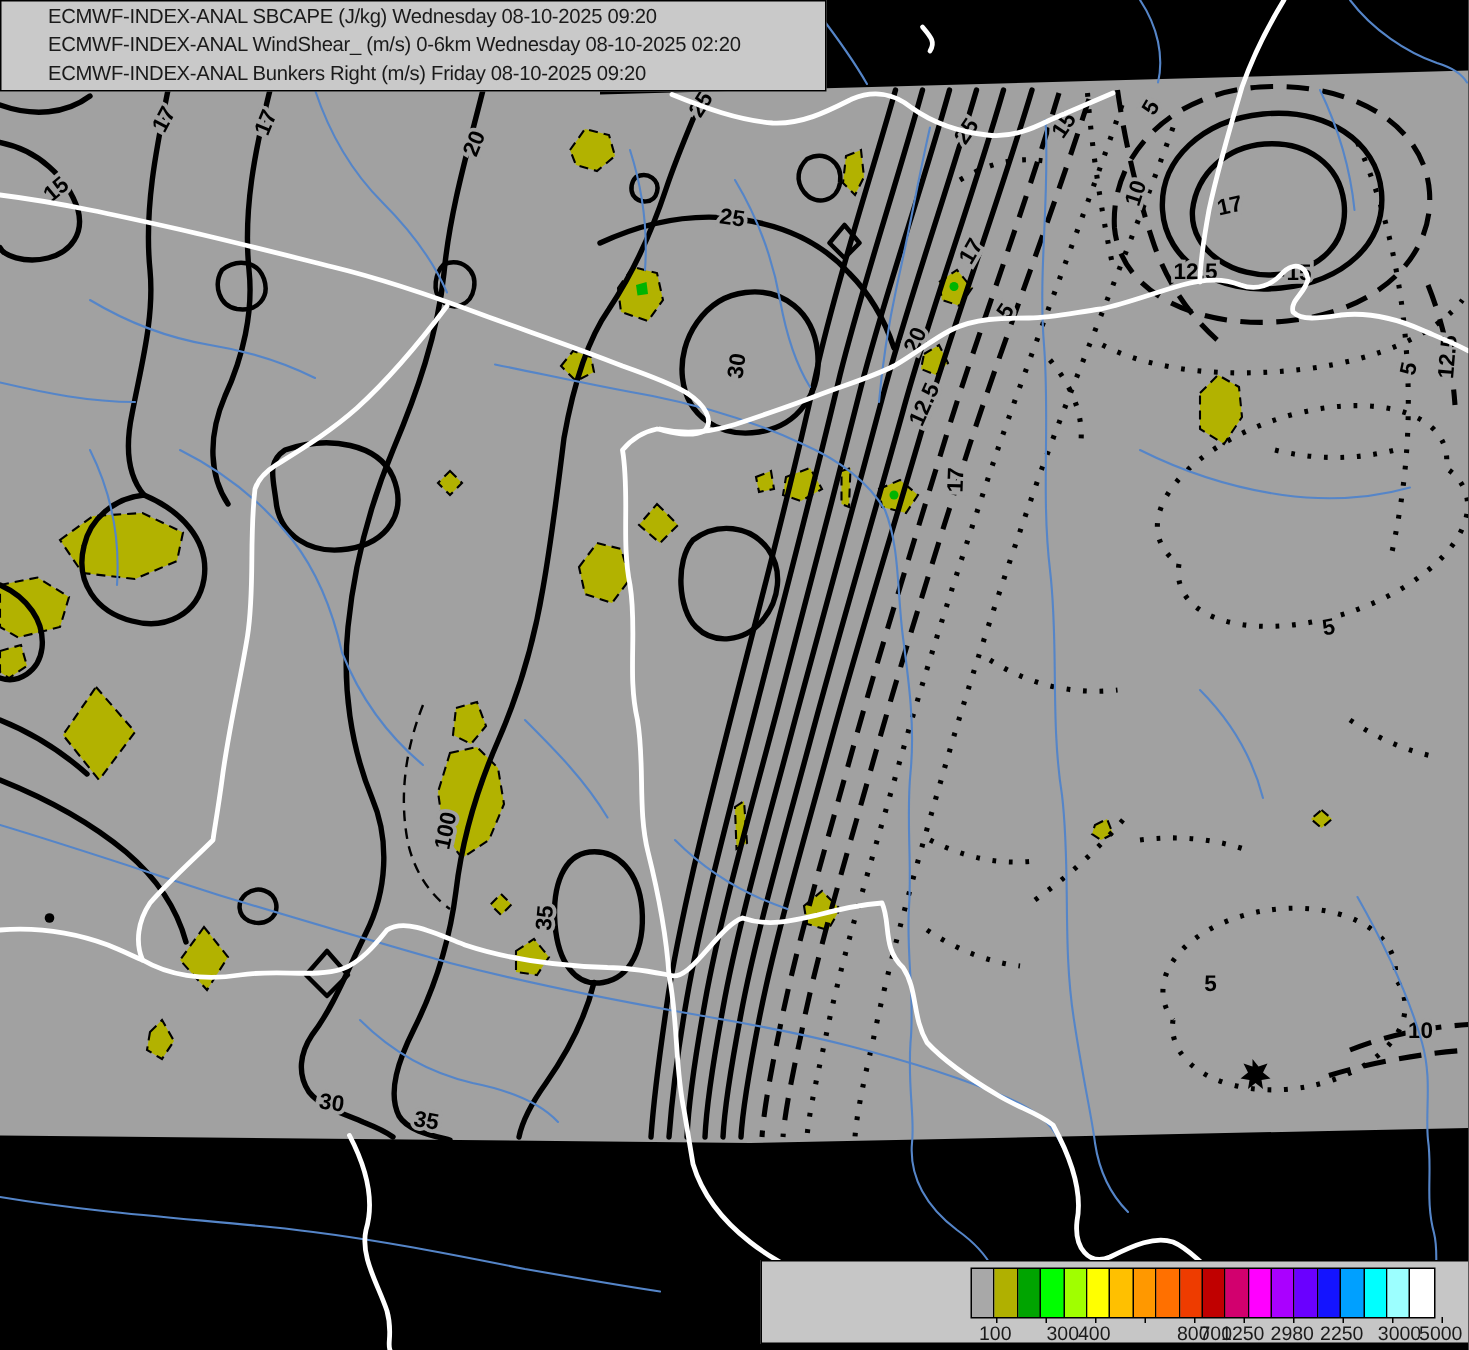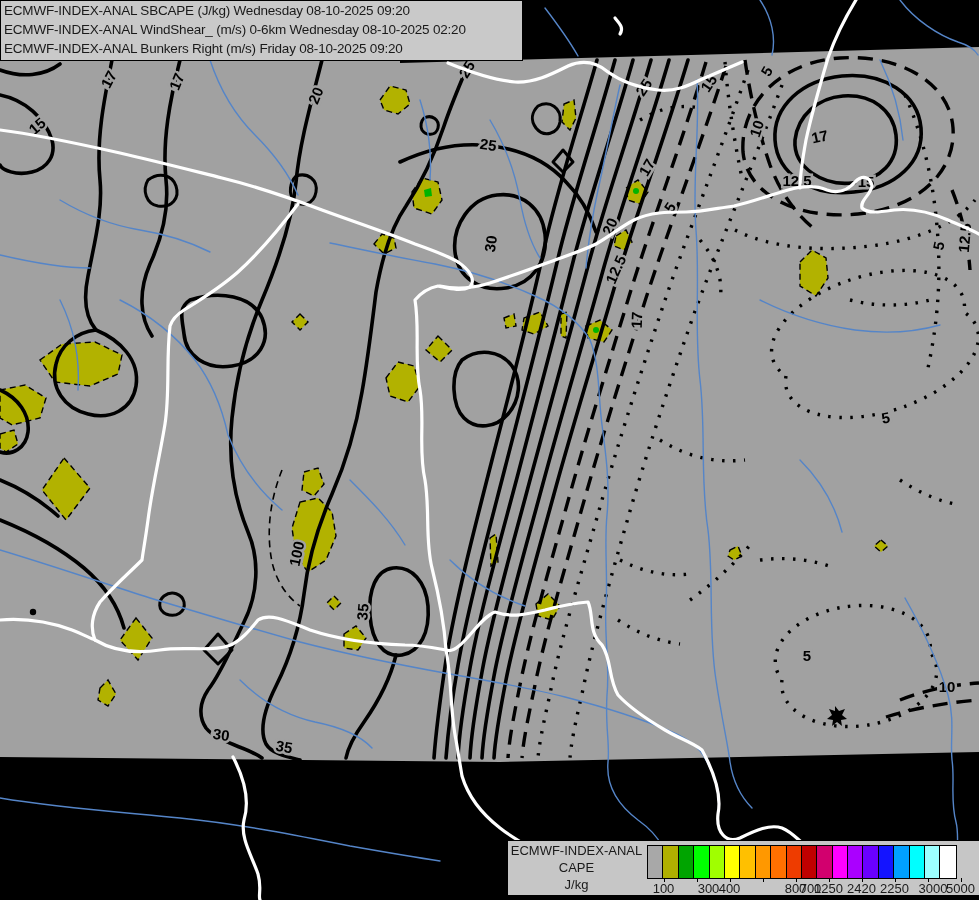--- a/index.html
+++ b/index.html
@@ -1,21 +1,21 @@
 <!DOCTYPE html>
 <html><head>
 <meta charset="utf-8">
 <style>
   html,body{margin:0;padding:0;background:#000;}
   #stage{position:relative;width:979px;height:900px;overflow:hidden;background:#a1a1a1;
          font-family:"Liberation Sans",sans-serif;}
   #mapsvg{position:absolute;left:0;top:0;}
   
   #titlebox{position:absolute;left:0;top:0;width:521px;height:59px;background:#c9c9c9;
-            border:1px solid #000;z-index:5;}
+            border:1px solid #000;z-index:5;padding-left:28px;}
   .titleline{height:19px;line-height:19px;padding-left:3px;font-size:13.5px;color:#1a1a1a;
              white-space:nowrap;letter-spacing:-0.2px;}
   
   #legend{position:absolute;left:507px;top:840px;width:471px;height:54px;background:#c6c6c6;
           border:1px solid #000;z-index:5;}
   #legend-textcol{position:absolute;left:0;top:1px;width:137px;text-align:center;
                   font-size:13px;color:#1a1a1a;line-height:17px;}
   #legend-cells{position:absolute;left:139px;top:4px;height:32px;display:flex;
                 border:1px solid #000;}
   .cell{width:15.4px;height:32px;border-right:1px solid #000;box-sizing:border-box;}
@@ -229,25 +229,20 @@
   </g>
 </svg>
 
 <div id="titlebox">
   <div class="titleline">ECMWF-INDEX-ANAL SBCAPE (J/kg) Wednesday 08-10-2025 09:20</div>
   <div class="titleline">ECMWF-INDEX-ANAL WindShear_ (m/s) 0-6km Wednesday 08-10-2025 02:20</div>
   <div class="titleline">ECMWF-INDEX-ANAL Bunkers Right (m/s) Friday 08-10-2025 09:20</div>
 </div>
 
 <div id="legend">
-  <div id="legend-textcol">
-    <div>ECMWF-INDEX-ANAL</div>
-    <div>CAPE</div>
-    <div>J/kg</div>
-  </div>
   <div id="legend-cells">
         <div class="cell" style="background: rgb(168, 168, 168);"></div>
         <div class="cell" style="background: rgb(176, 176, 0);"></div>
         <div class="cell" style="background: rgb(0, 164, 0);"></div>
         <div class="cell" style="background: rgb(0, 255, 0);"></div>
         <div class="cell" style="background: rgb(160, 255, 0);"></div>
         <div class="cell" style="background: rgb(255, 255, 0);"></div>
         <div class="cell" style="background: rgb(255, 192, 0);"></div>
         <div class="cell" style="background: rgb(255, 152, 0);"></div>
         <div class="cell" style="background: rgb(255, 112, 0);"></div>
@@ -270,21 +265,21 @@
         <div class="ticklabel" style="left: 49.5px; margin-left: 12px;">300</div>
         <div class="tick" style="left: 82.5px;"></div>
         <div class="ticklabel" style="left: 82.5px;">400</div>
         <div class="tick" style="left: 115.5px;"></div>
         <div class="ticklabel" style="left: 115.5px; margin-left: 48px;">700</div>
         <div class="tick" style="left: 148.5px;"></div>
         <div class="ticklabel" style="left: 148.5px;">800</div>
         <div class="tick" style="left: 181.5px;"></div>
         <div class="ticklabel" style="left: 181.5px;">1250</div>
         <div class="tick" style="left: 214.5px;"></div>
-        <div class="ticklabel" style="left: 214.5px;">2420</div>
+        <div class="ticklabel" style="left: 214.5px;">2980</div>
         <div class="tick" style="left: 247.5px;"></div>
         <div class="ticklabel" style="left: 247.5px;">2250</div>
         <div class="tick" style="left: 280.5px;"></div>
         <div class="ticklabel" style="left: 286px;">3000</div>
         <div class="tick" style="left: 313.5px;"></div>
         <div class="ticklabel" style="left: 313.5px;">5000</div>
       </div>
 </div>
 
 </div>

